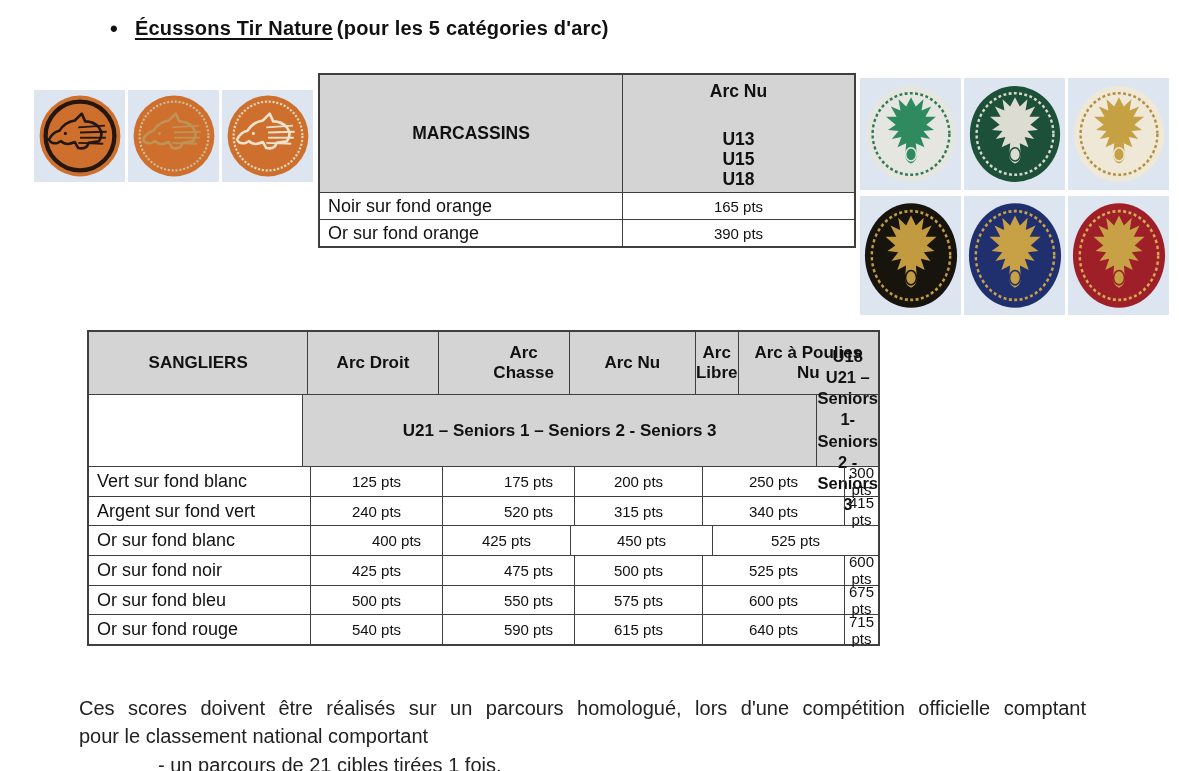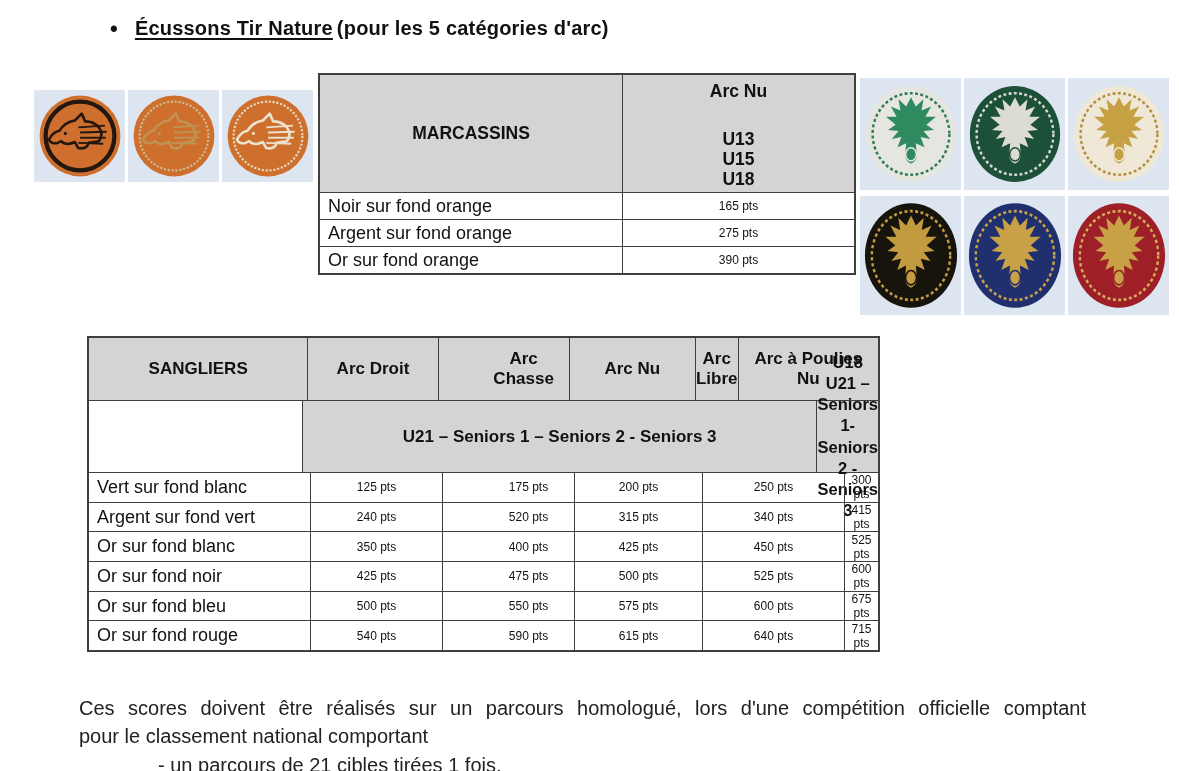--- a/index.html
+++ b/index.html
@@ -36,30 +36,30 @@
   .strip-sangliers-2 svg.badge{width:98px;height:111px;}
   
   .tbl{position:absolute;box-sizing:border-box;border:2px solid #3f3f3f;background:#fff;}
   .trow{display:flex;box-sizing:border-box;border-top:1px solid #3f3f3f;}
   .trow:first-child{border-top:none;}
   .tcell{box-sizing:border-box;border-left:1px solid #3f3f3f;display:flex;align-items:center;}
   .tcell:first-child{border-left:none;}
   .hbg{background:#d4d4d4;}
   .c{justify-content:center;text-align:center;}
   .lbl{padding-left:8px;font-size:18px;}
-  .val{font-size:12px;}
+  .val{font-size:15px;}
   
   .mtable{left:318px;top:73px;width:538px;}
   .mtable .h{height:117px;font-weight:bold;font-size:17.5px;}
   .mtable .col1{width:302px;}
   .mtable .col2{flex:1;}
   .mtable .arccol{flex-direction:column;justify-content:space-between;align-items:center;padding:6px 0 3px 0;line-height:1.15;}
   .mtable .drow{height:27px;justify-content:flex-end;}
   
-  .stable{left:87px;top:330px;width:793px;margin-top:6px;}
+  .stable{left:87px;top:330px;width:793px;}
   .stable .h1{height:62px;font-weight:bold;font-size:17px;line-height:1.2;}
   .stable .h2{height:72px;font-weight:bold;font-size:17px;}
   .stable .sc1{width:221px;}
   .stable .sc2{width:132px;}
   .stable .sc3{width:132px;padding-left:40px;}
   .stable .sc4{width:128px;}
   .stable .sc5{width:142px;}
   .stable .sc6{flex:1;}
   .stable .merged{width:534px;}
   .stable .libre-ages{flex-direction:column;justify-content:center;line-height:1.28;font-size:16.5px;}
@@ -172,24 +172,20 @@
           <div>U15</div>
           <div>U18</div>
         </div>
       </div>
     </div>
     <div class="trow drow">
       <div class="tcell col1 lbl">Noir sur fond orange</div>
       <div class="tcell col2 c val">165 pts</div>
     </div>
     <div class="trow drow">
-      <div class="tcell col1 lbl">Argent sur fond orange</div>
-      <div class="tcell col2 c val">275 pts</div>
-    </div>
-    <div class="trow drow">
       <div class="tcell col1 lbl">Or sur fond orange</div>
       <div class="tcell col2 c val">390 pts</div>
     </div>
   </div>
 
   <div class="tbl stable">
     <div class="trow h1 hbg">
       <div class="tcell sc1 c">SANGLIERS</div>
       <div class="tcell sc2 c">Arc Droit</div>
       <div class="tcell sc3 c">Arc Chasse</div>
@@ -217,21 +213,20 @@
     <div class="trow drow">
       <div class="tcell sc1 lbl">Argent sur fond vert</div>
       <div class="tcell sc2 c val">240 pts</div>
       <div class="tcell sc3 c val">520 pts</div>
       <div class="tcell sc4 c val">315 pts</div>
       <div class="tcell sc5 c val">340 pts</div>
       <div class="tcell sc6 c val">415 pts</div>
     </div>
     <div class="trow drow">
       <div class="tcell sc1 lbl">Or sur fond blanc</div>
-      <div class="tcell sc2 c val">350 pts</div>
       <div class="tcell sc3 c val">400 pts</div>
       <div class="tcell sc4 c val">425 pts</div>
       <div class="tcell sc5 c val">450 pts</div>
       <div class="tcell sc6 c val">525 pts</div>
     </div>
     <div class="trow drow">
       <div class="tcell sc1 lbl">Or sur fond noir</div>
       <div class="tcell sc2 c val">425 pts</div>
       <div class="tcell sc3 c val">475 pts</div>
       <div class="tcell sc4 c val">500 pts</div>

